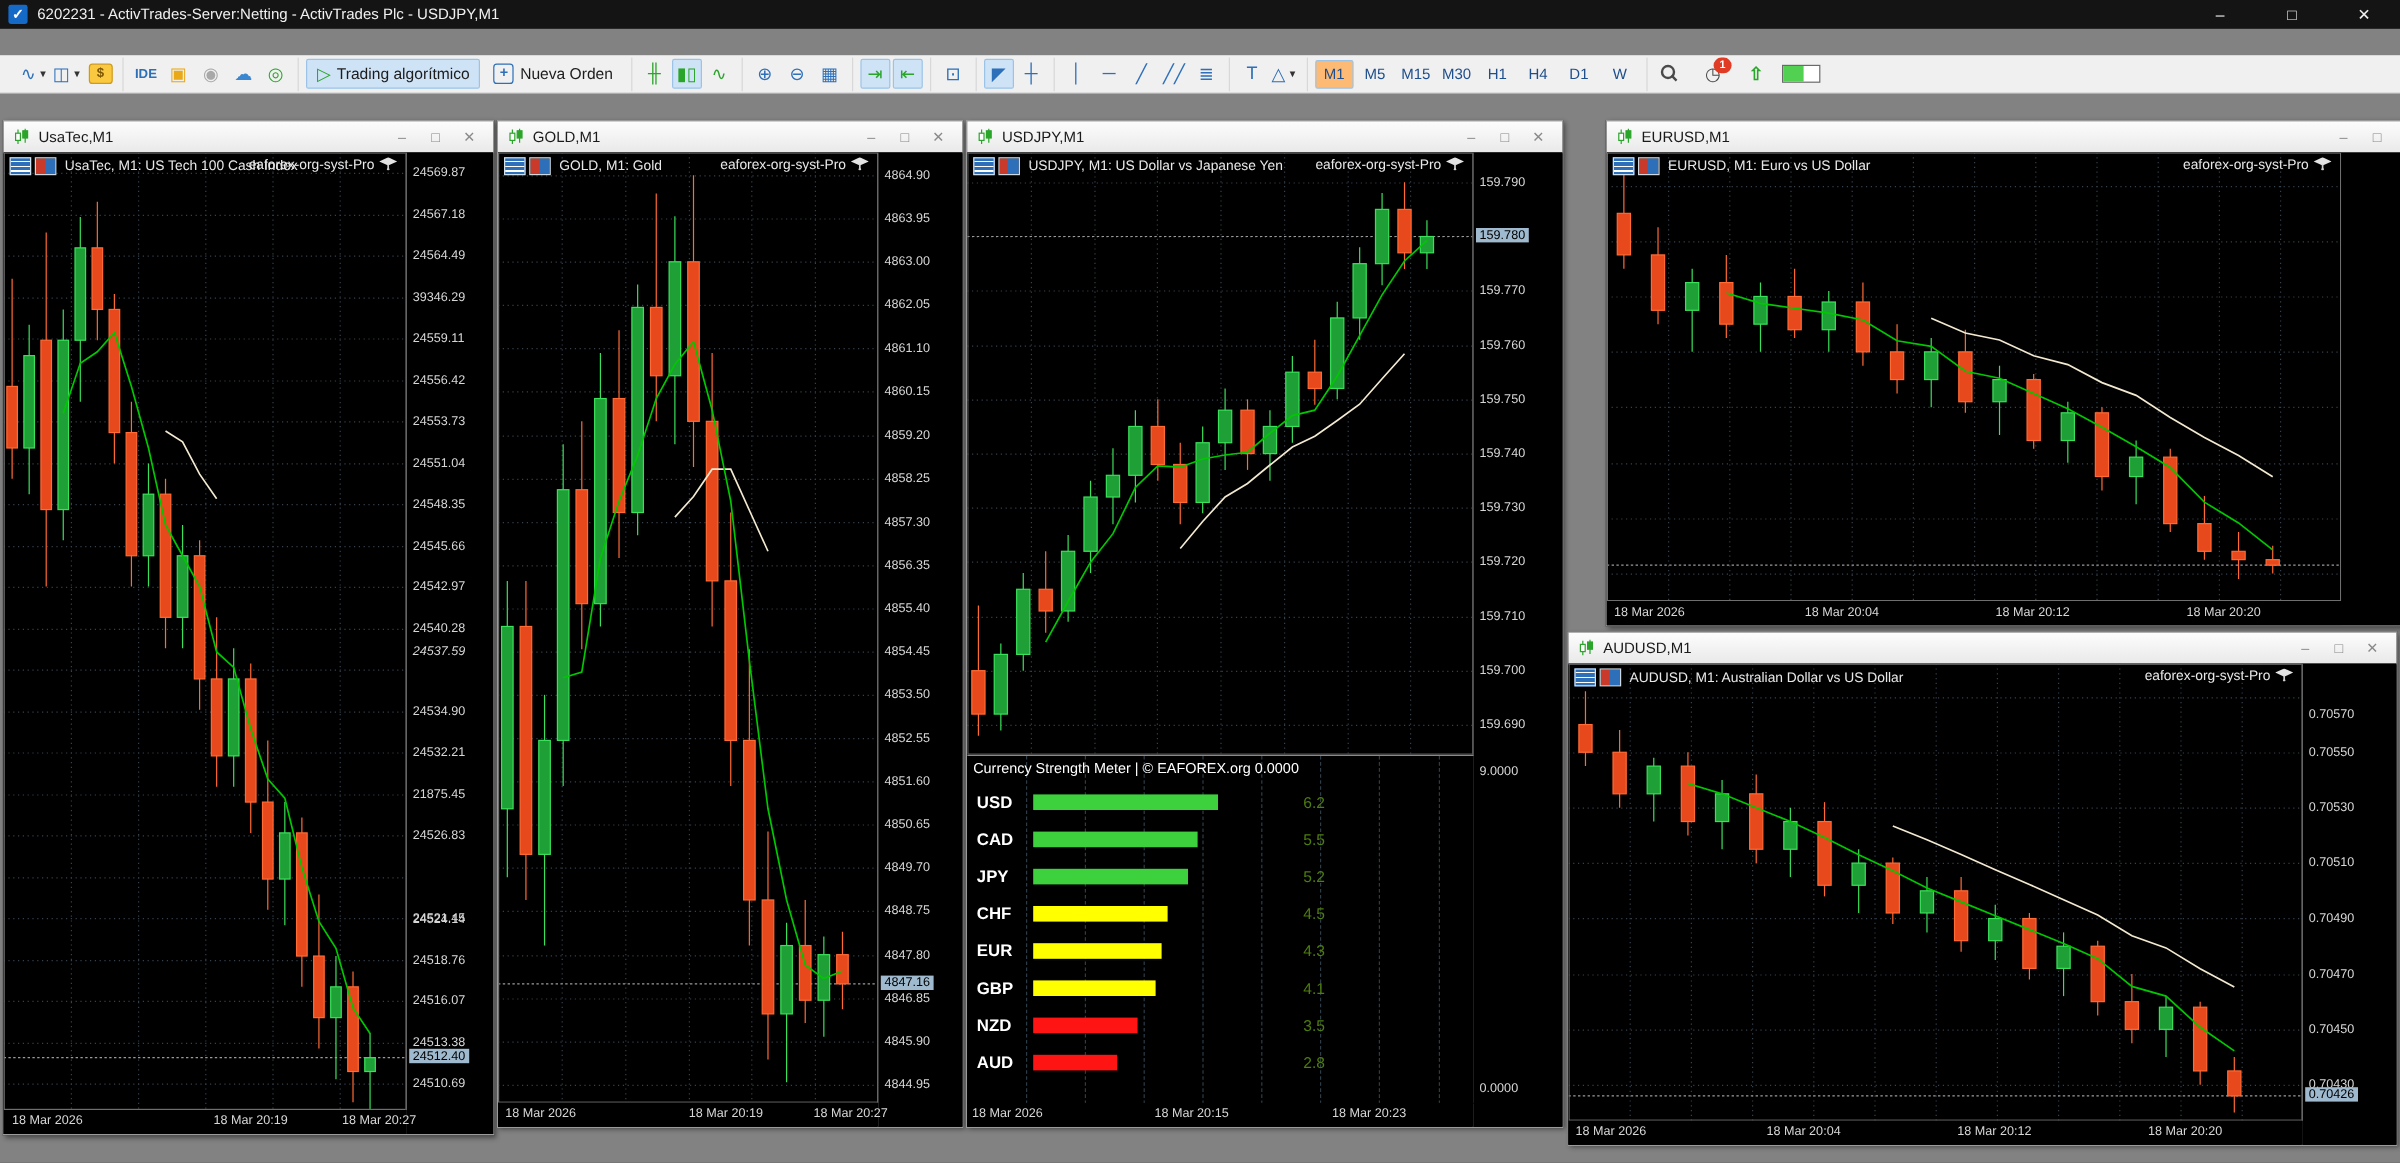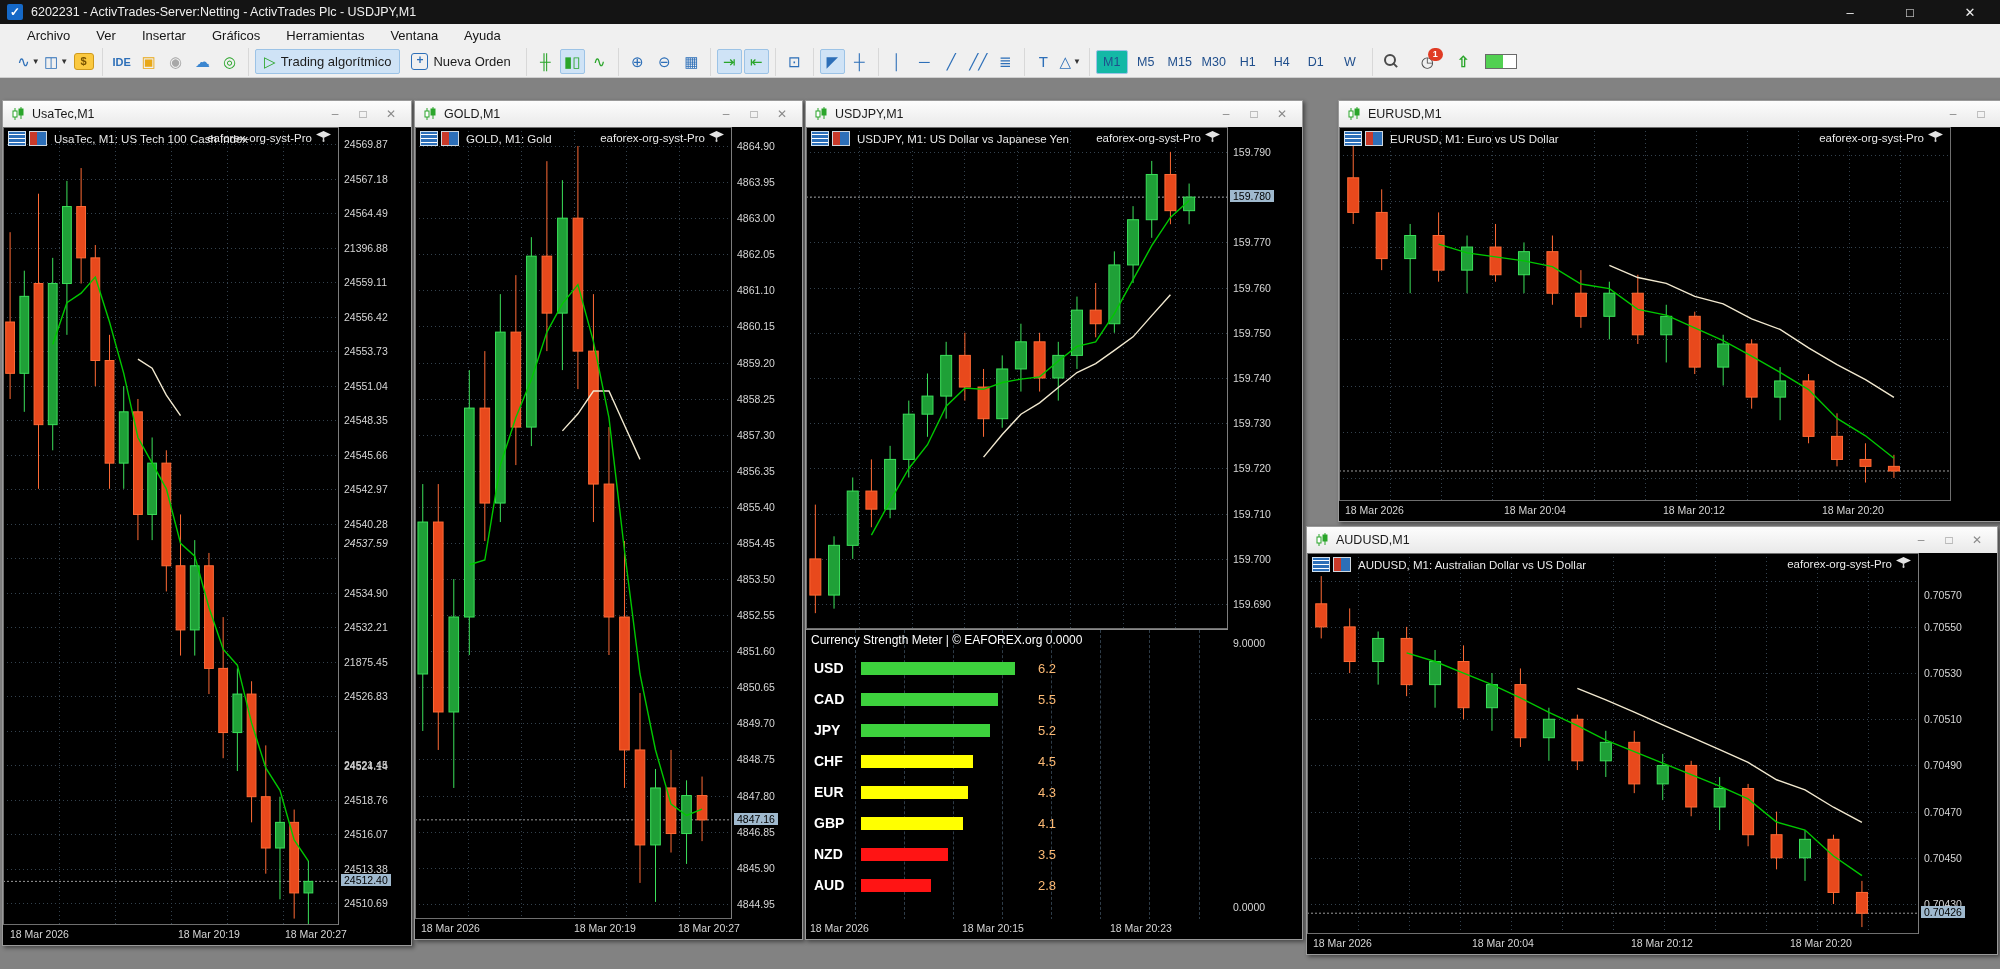--- a/index.html
+++ b/index.html
@@ -28,21 +28,21 @@
             position:relative;color:#2d6fb8;}
   .tool-btn.active{background:#cfe3f6;border:1px solid #9cc3e6;}
   .tool-btn .caret{font-size:8px;color:#333;margin-left:2px;}
   .tool-btn .lbl{font-size:13px;color:#1c1c1c;margin-left:5px;white-space:nowrap;}
   .chip-dollar{width:18px;height:15px;background:#fbc940;border:1px solid #cf9a1c;border-radius:3px;
                color:#7a5400;font-size:11px;font-weight:bold;line-height:15px;text-align:center;}
   .plusbox{width:15px;height:15px;border:1.5px solid #2d6fb8;border-radius:3px;color:#2d6fb8;
            font-size:12px;line-height:13px;text-align:center;font-weight:bold;}
   .tf-btn{min-width:30px;height:22px;display:flex;align-items:center;justify-content:center;
           font-size:12.5px;color:#1f4e8c;margin:0 1px;border-radius:2px;border:1px solid transparent;}
-  .tf-btn.active{background:#14b8a6;border:1px solid #9cc3e6;}
+  .tf-btn.active{background:#fdba74;border:1px solid #9cc3e6;}
   .ico-search{position:relative;width:15px;height:15px;display:inline-block;}
   .ico-search::before{content:"";position:absolute;width:8px;height:8px;border:2px solid #4a4a4a;border-radius:50%;left:0;top:0;}
   .ico-search::after{content:"";position:absolute;width:6px;height:2px;background:#4a4a4a;transform:rotate(45deg);left:8px;top:10px;}
   .ico-bell{font-size:15px;color:#4a4a4a;position:relative;}
   .badge{position:absolute;top:-5px;right:-9px;min-width:13px;height:13px;border-radius:7px;background:#e03b24;
          color:#fff;font-size:9px;line-height:13px;text-align:center;font-weight:bold;padding:0 1px;}
   .ico-lvl{color:#2aa52a;font-size:15px;font-weight:bold;}
   .battery{width:30px;height:13px;border:1px solid #6a6a6a;background:#fff;position:relative;margin-left:8px;}
   .battery .fill{position:absolute;left:0;top:0;bottom:0;width:58%;background:#52d052;}
   
@@ -65,45 +65,36 @@
   .chart-label{position:absolute;left:5px;top:4px;display:flex;align-items:center;font-size:11.5px;color:#e8e8e8;white-space:nowrap;}
   .ea-ic1{width:16px;height:13px;background:#2d6fb8;border:1px solid #cfe0ef;margin-right:3px;
           background-image:repeating-linear-gradient(#2d6fb8 0 2px,#fff 2px 3px,#2d6fb8 3px 4px);}
   .ea-ic2{width:16px;height:13px;border:1px solid #cfd8df;margin-right:7px;
           background:linear-gradient(90deg,#c93a2a 0 45%,#2d6fb8 45% 100%);}
   .watermark{position:absolute;top:4px;display:flex;align-items:center;font-size:11.5px;color:#e8e8e8;white-space:nowrap;}
   .meter{position:absolute;left:0;background:#000;border-top:1px solid #8a8a8a;overflow:hidden;}
   .meter-title{position:absolute;left:5px;top:3px;font-size:12px;color:#fff;white-space:nowrap;}
   .mrow-label{position:absolute;font-size:14px;font-weight:bold;color:#fff;}
   .mrow-bar{position:absolute;height:13px;}
-  .mrow-val{position:absolute;font-size:13px;color:#fdba74;}
+  .mrow-val{position:absolute;font-size:13px;color:#4d7c0f;margin-left:48px;}
   .mgrid{position:absolute;top:0;bottom:0;width:0;border-left:1px dashed #2e3c48;}
 </style>
 </head>
 <body>
 
 <div id="screen">
   <div id="titlebar">
     <div class="app-logo">✓</div>
     <div class="app-title">6202231 - ActivTrades-Server:Netting - ActivTrades Plc - USDJPY,M1</div>
     <div class="tb-controls">
       <div class="tb-btn">–</div>
       <div class="tb-btn">□</div>
       <div class="tb-btn">✕</div>
     </div>
   </div>
-  <div id="menubar">
-      <div class="menu-item">Archivo</div>
-      <div class="menu-item">Ver</div>
-      <div class="menu-item">Insertar</div>
-      <div class="menu-item">Gráficos</div>
-      <div class="menu-item">Herramientas</div>
-      <div class="menu-item">Ventana</div>
-      <div class="menu-item">Ayuda</div>
-    </div>
   <div id="toolbar">
       <div class="tool-group">
         <div class="tool-btn">
           <span style="color: rgb(45, 111, 184);">∿</span>
           <span class="caret">▼</span>
         </div>
         <div class="tool-btn">
           <span style="color: rgb(45, 111, 184);">◫</span>
           <span class="caret">▼</span>
         </div>
@@ -340,21 +331,21 @@
             <span style="margin-left:4px"><svg width="15" height="11" viewBox="0 0 15 11">
                 <polygon points="7.5,0 15,3.5 7.5,7 0,3.5" fill="#e3e3e3"></polygon>
                 <rect x="6.8" y="6" width="1.4" height="4" fill="#cfcfcf"></rect>
                 <circle cx="7.5" cy="10" r="1" fill="#cfcfcf"></circle>
               </svg></span>
           </div>
           <div class="price-scale" style="width: 72px;">
             <div class="pl" style="top: 11.0633px;">24569.87</div>
             <div class="pl" style="top: 45.5749px;">24567.18</div>
             <div class="pl" style="top: 80.0865px;">24564.49</div>
-            <div class="pl" style="top: 114.598px;">21396.88</div>
+            <div class="pl" style="top: 114.598px;">39346.29</div>
             <div class="pl" style="top: 149.11px;">24559.11</div>
             <div class="pl" style="top: 183.621px;">24556.42</div>
             <div class="pl" style="top: 218.133px;">24553.73</div>
             <div class="pl" style="top: 252.644px;">24551.04</div>
             <div class="pl" style="top: 287.156px;">24548.35</div>
             <div class="pl" style="top: 321.668px;">24545.66</div>
             <div class="pl" style="top: 356.179px;">24542.97</div>
             <div class="pl" style="top: 390.691px;">24540.28</div>
             <div class="pl" style="top: 410px; font-style: italic;">24537.59</div>
             <div class="pl" style="top: 459.714px;">24534.90</div>

